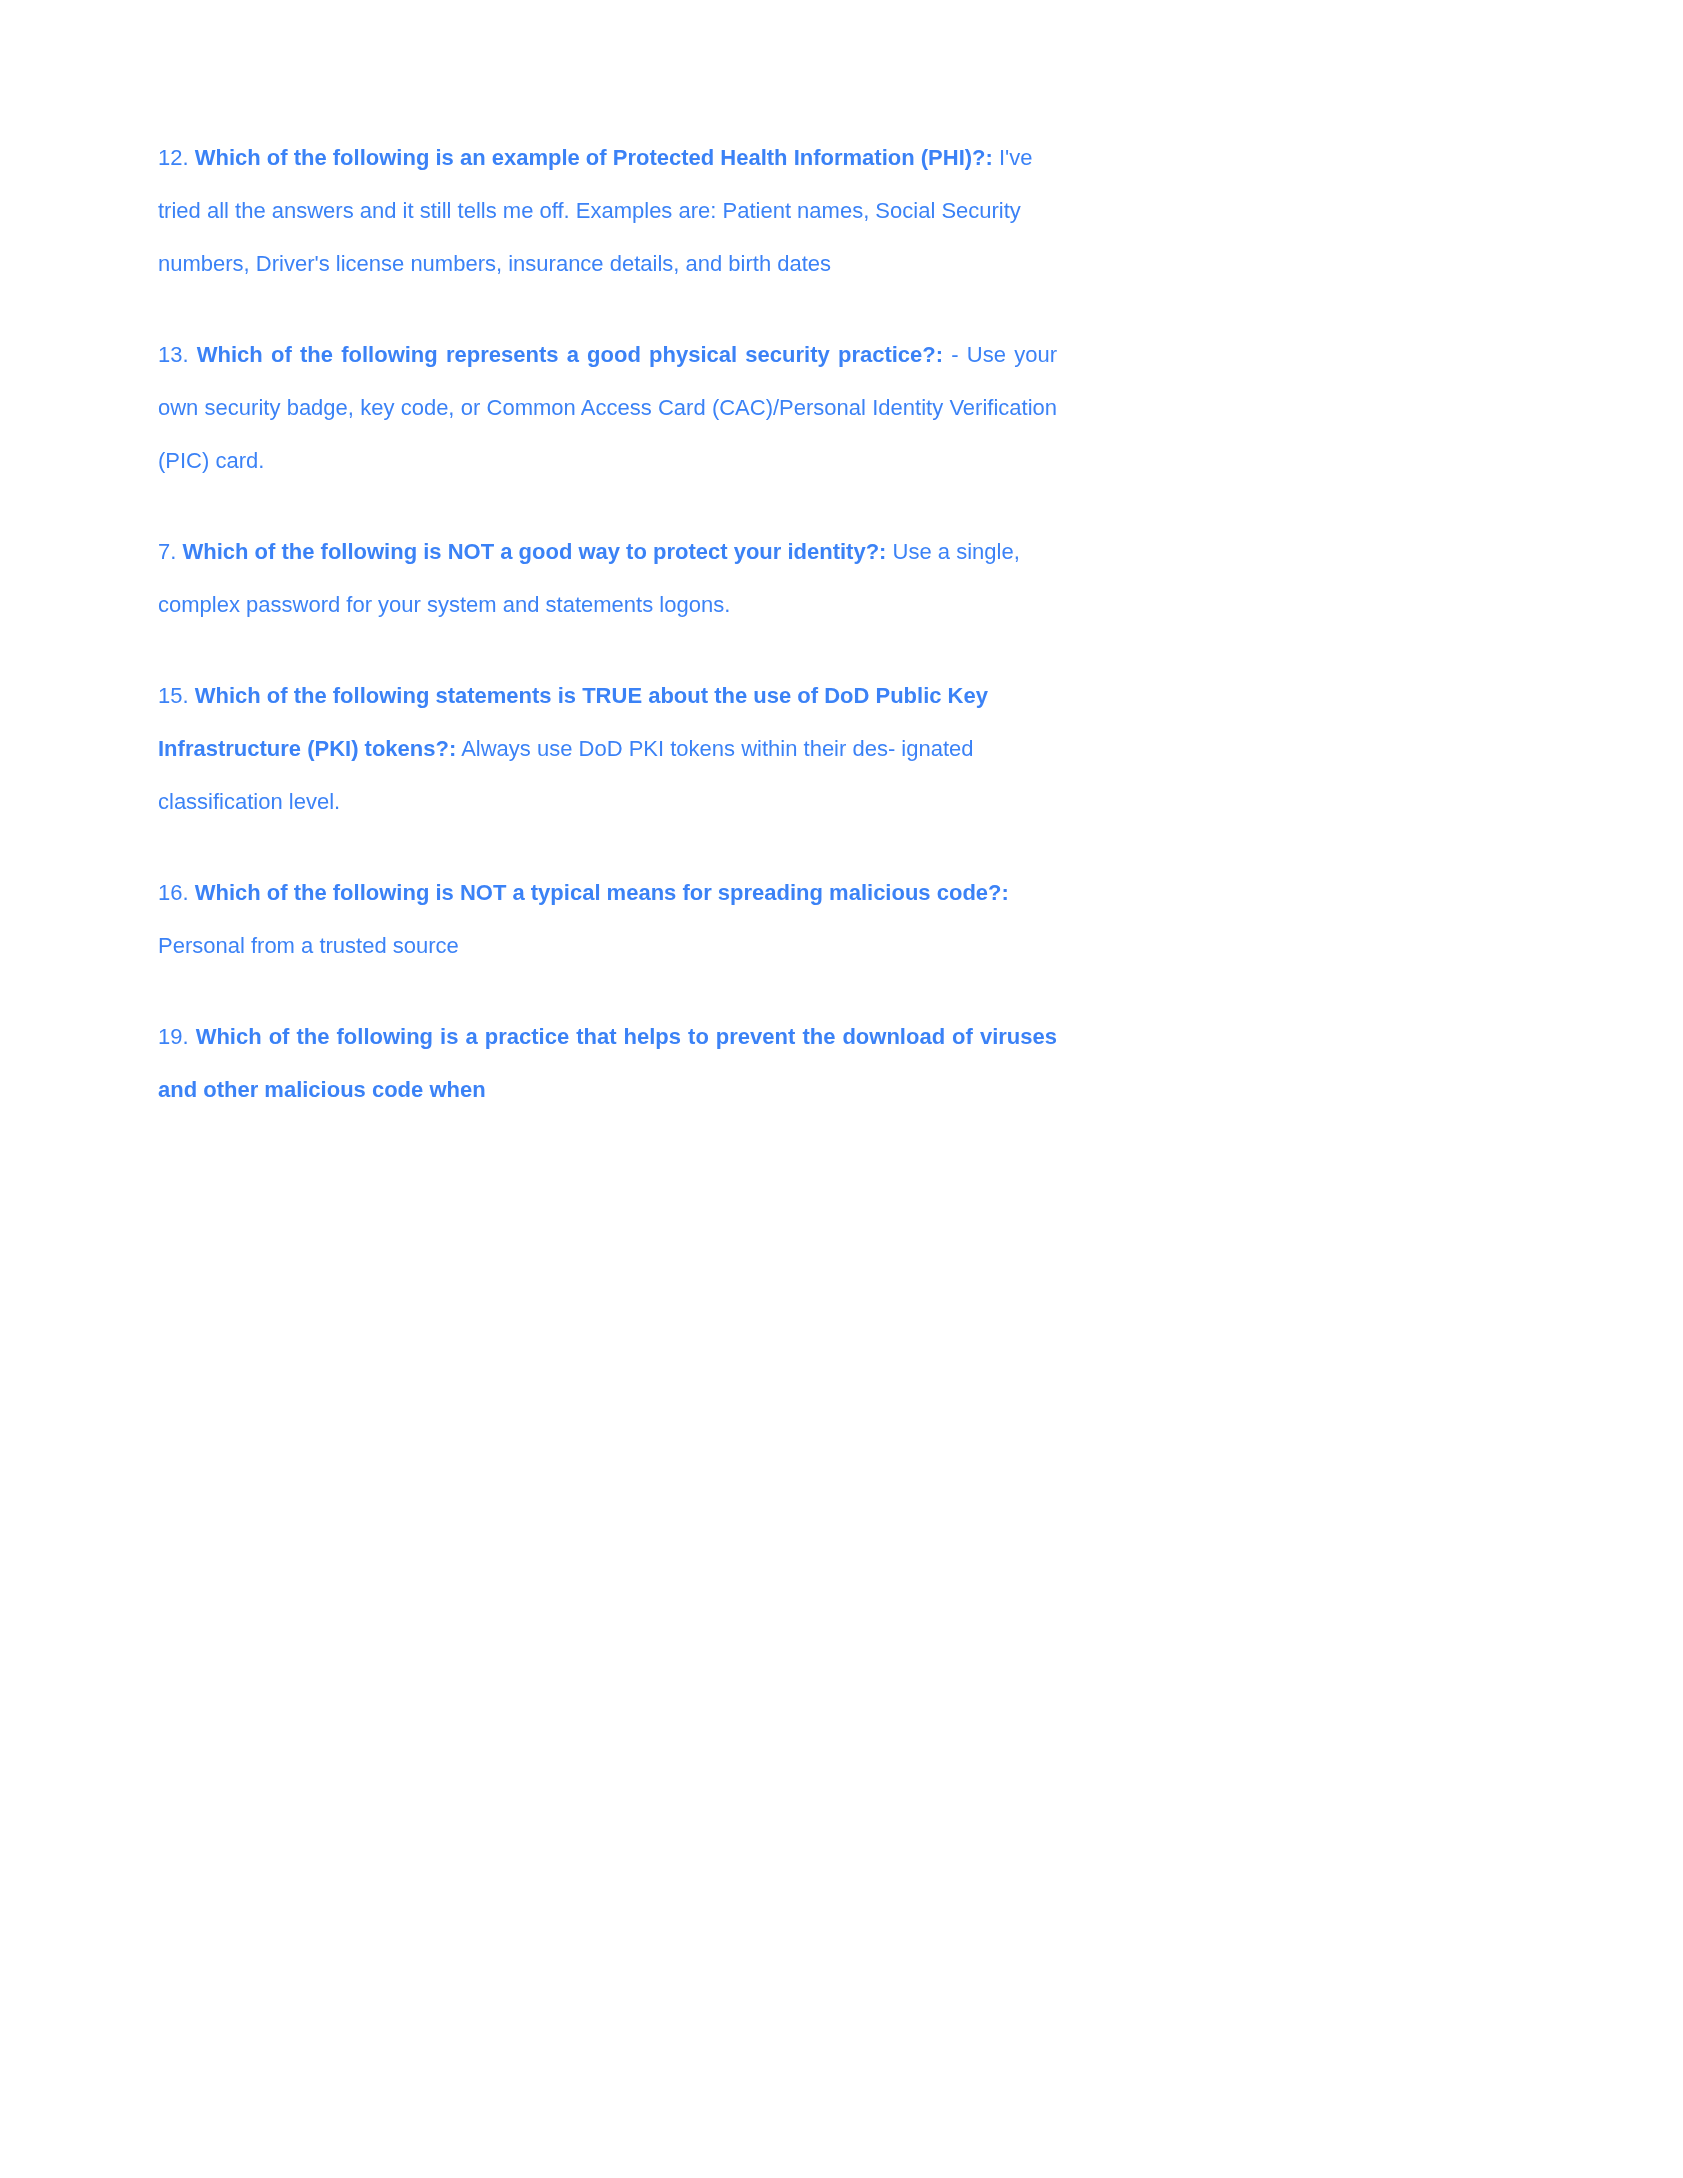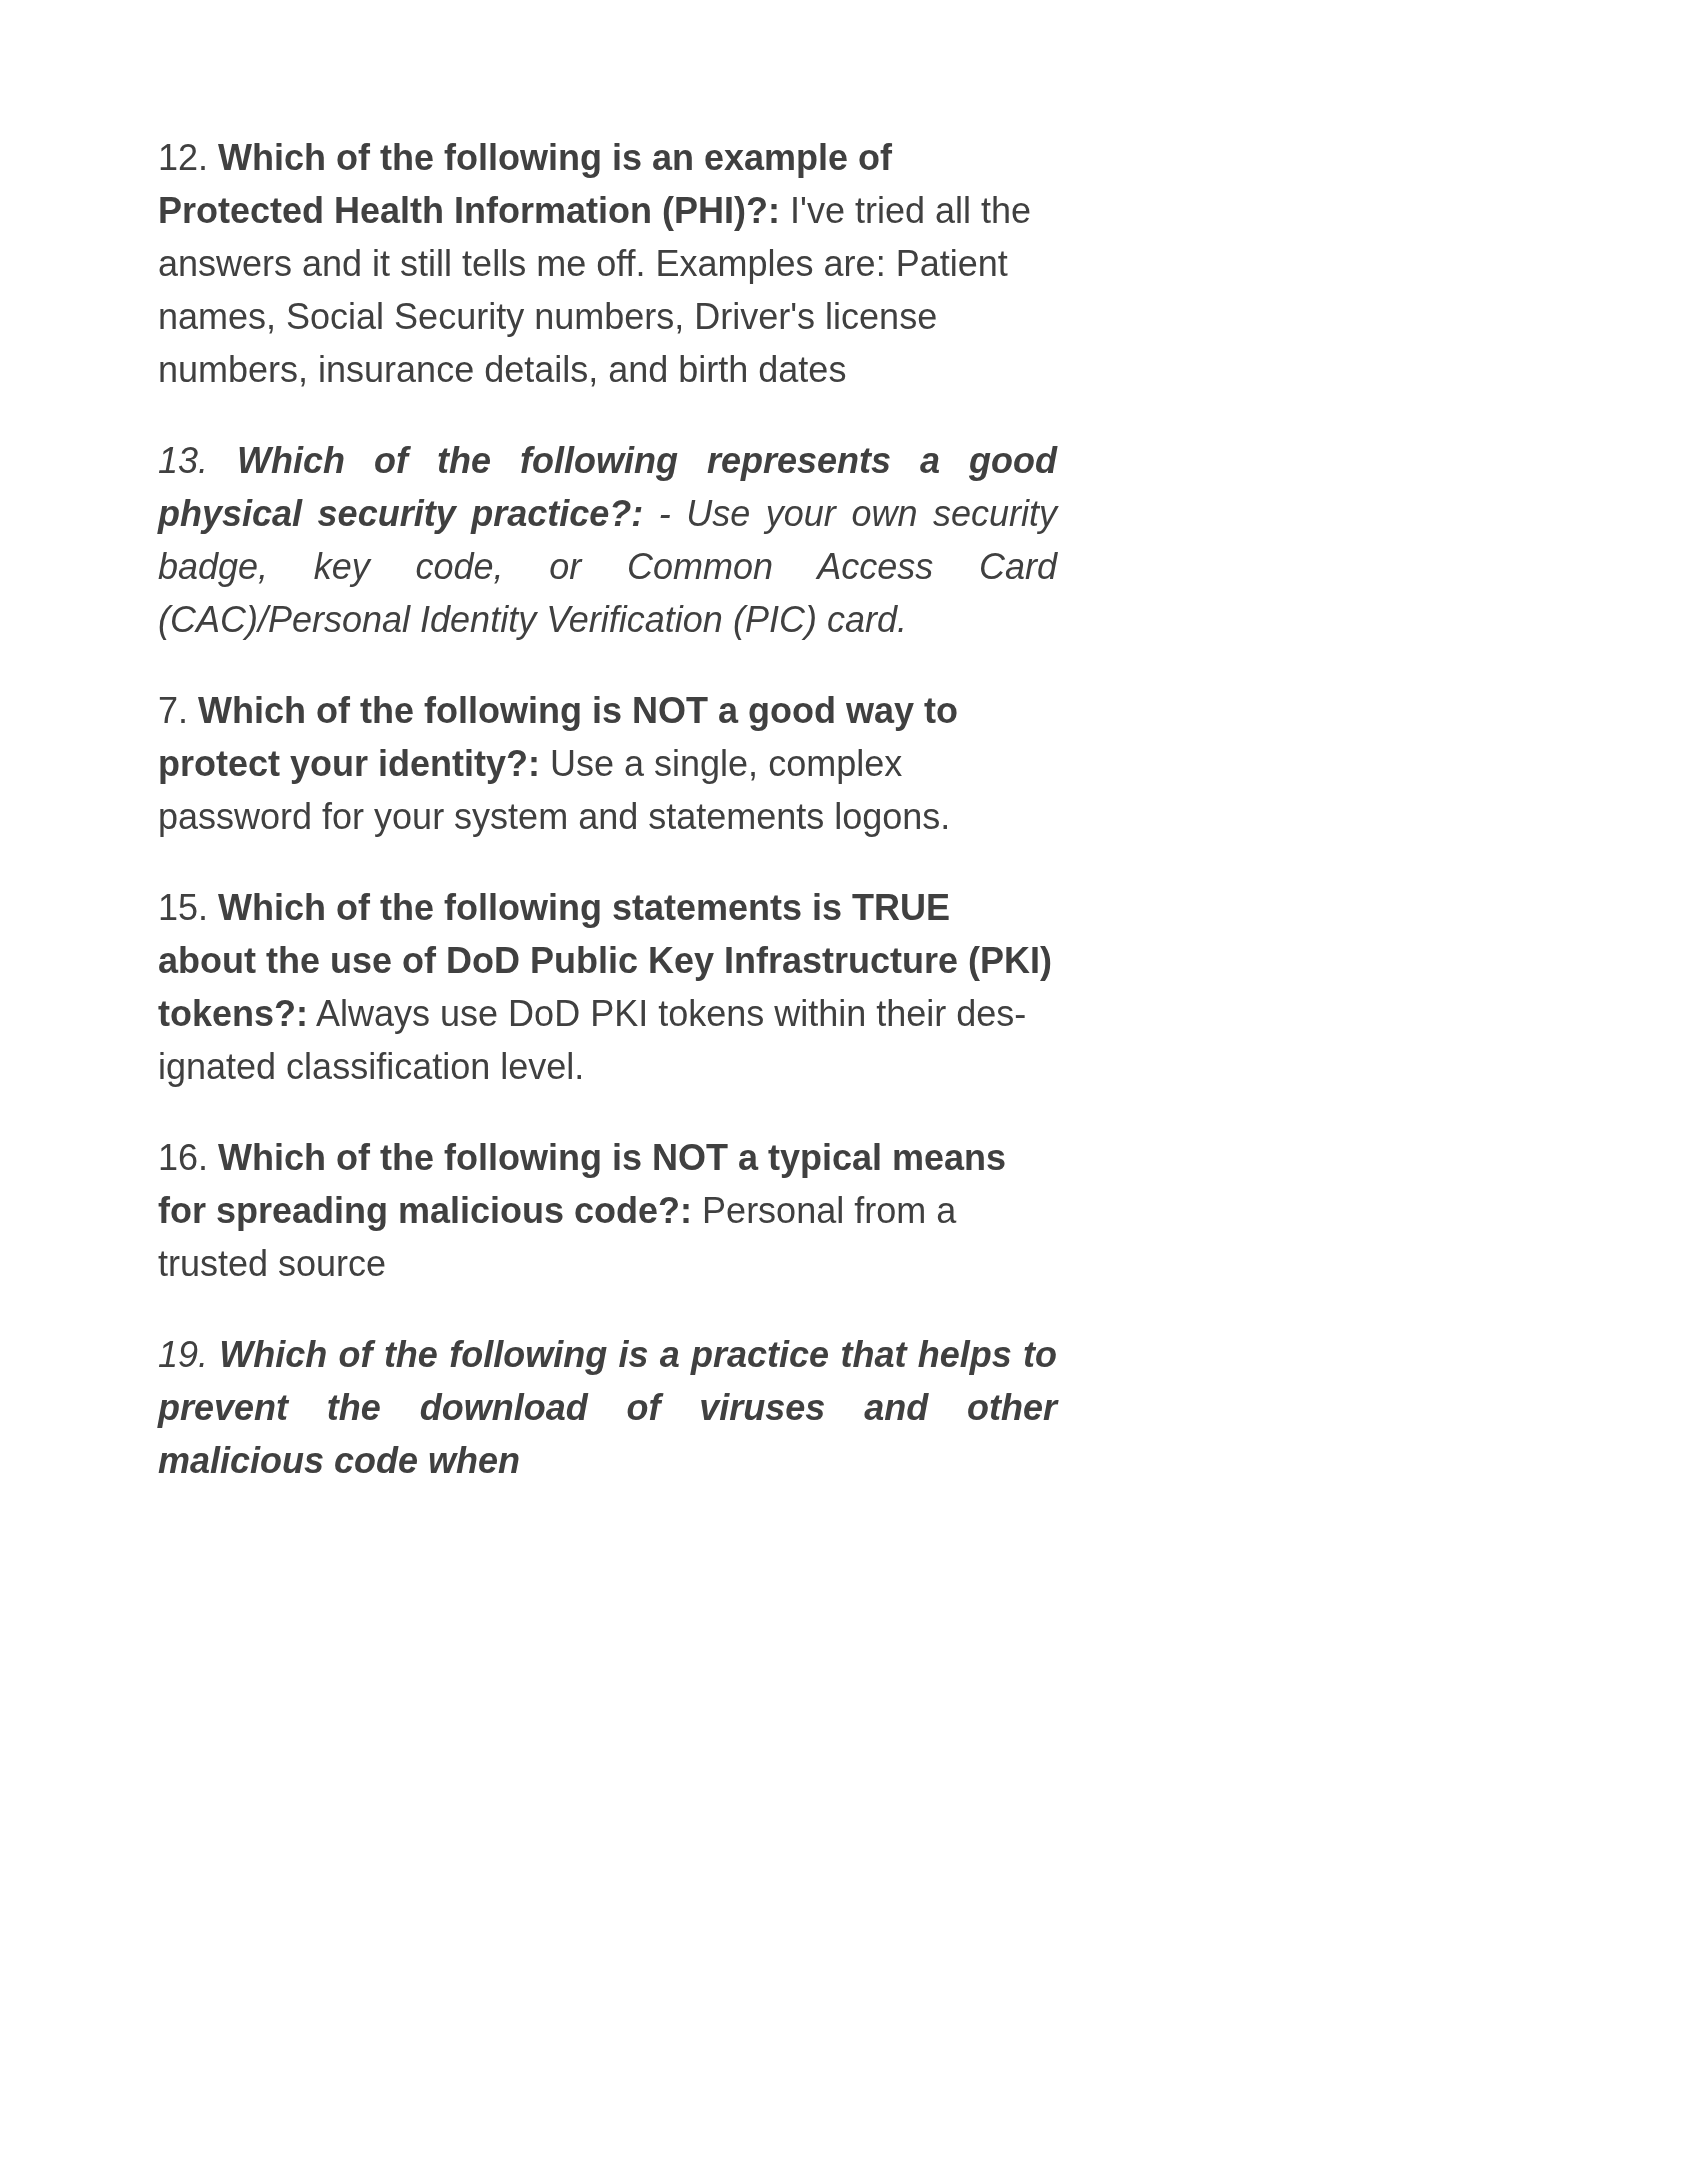--- a/index.html
+++ b/index.html
@@ -22,35 +22,34 @@
     background: #ffffff;
     overflow: hidden;
   }
   .content {
     position: absolute;
     left: 158px;
     top: 131px;
     width: 899px;
   }
   .qblock {
-    font-size: 36px;
+    font-size: 22px;
     line-height: 53px;
-    color: #404040;
+    color: #3b82f6;
     margin: 0 0 38px 0;
     text-align: left;
     word-spacing: 0px;
     letter-spacing: 0px;
   }
   .qblock:last-child {
     margin-bottom: 0;
   }
   .qblock.justify {
     text-align: justify;
     text-justify: inter-word;
-    font-style: italic;
   }
   .qnum {
     font-weight: normal;
   }
   .qtext {
     font-weight: bold;
   }
   .atext {
     font-weight: normal;
   }

